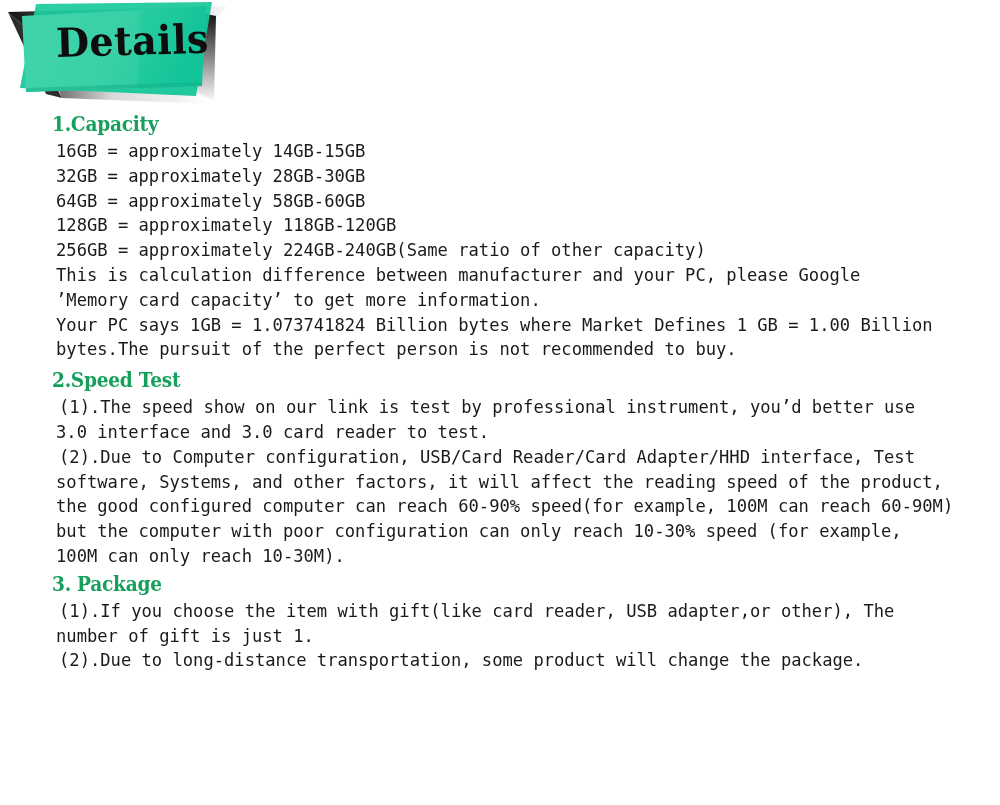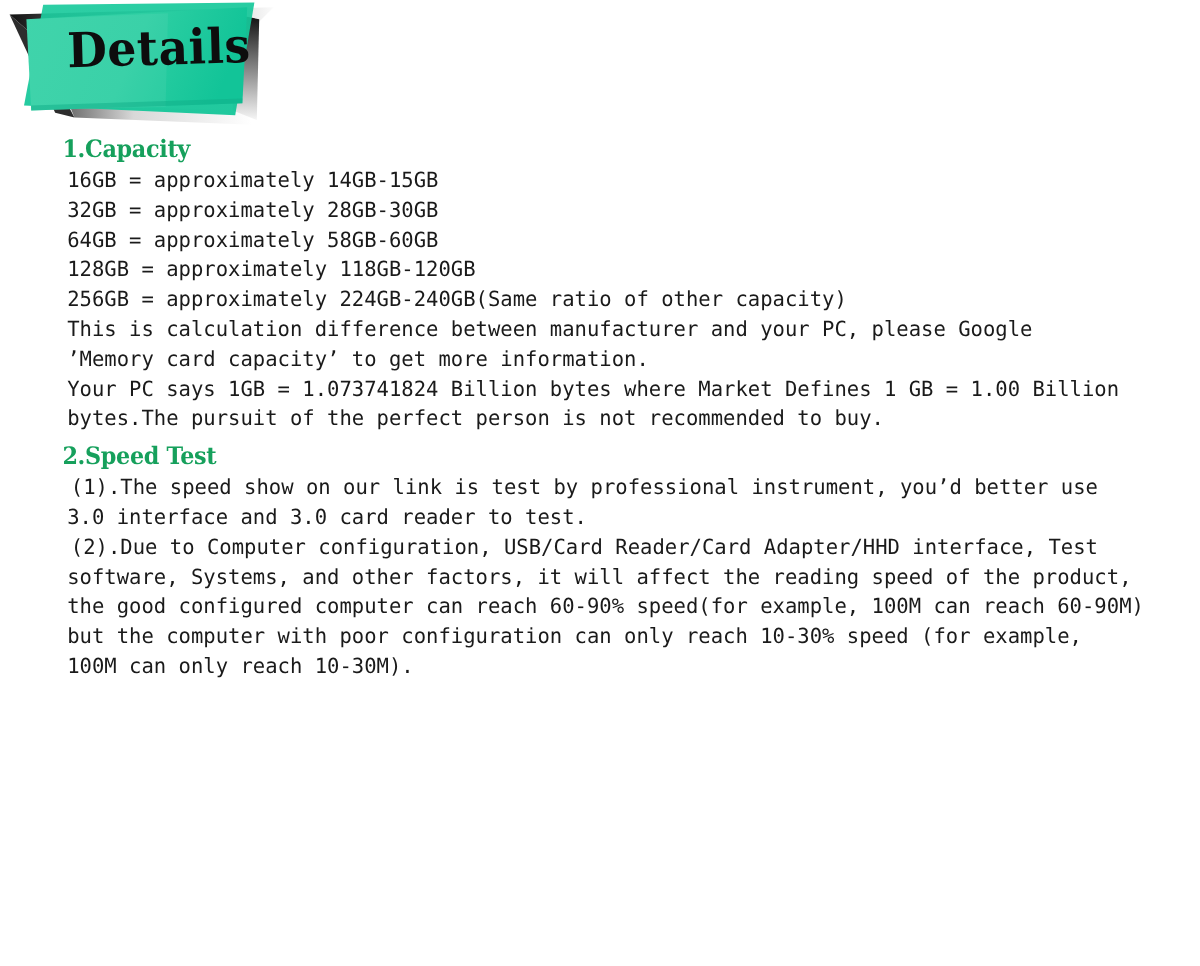--- a/index.html
+++ b/index.html
@@ -154,17 +154,23 @@
     <div class="body-line">3.0 interface and 3.0 card reader to test.</div>
     <div class="body-line indent">(2).Due to Computer configuration, USB/Card Reader/Card Adapter/HHD interface, Test</div>
     <div class="body-line">software, Systems, and other factors, it will affect the reading speed of the product,</div>
     <div class="body-line">the good configured computer can reach 60-90% speed(for example, 100M can reach 60-90M)</div>
     <div class="body-line">but the computer with poor configuration can only reach 10-30% speed (for example,</div>
     <div class="body-line">100M can only reach 10-30M).</div>
   </div>
 
   <div class="gap-xs"></div>
 
+  <div class="section">
+    <div class="sec-head">3. Package</div>
+    <div class="body-line indent">(1).If you choose the item with gift(like card reader, USB adapter,or other), The</div>
+    <div class="body-line">number of gift is just 1.</div>
+    <div class="body-line indent">(2).Due to long-distance transportation, some product will change the package.</div>
+  </div>
 
   <div class="gap-xs"></div>
 
 
 </div>
 
 </body></html>

